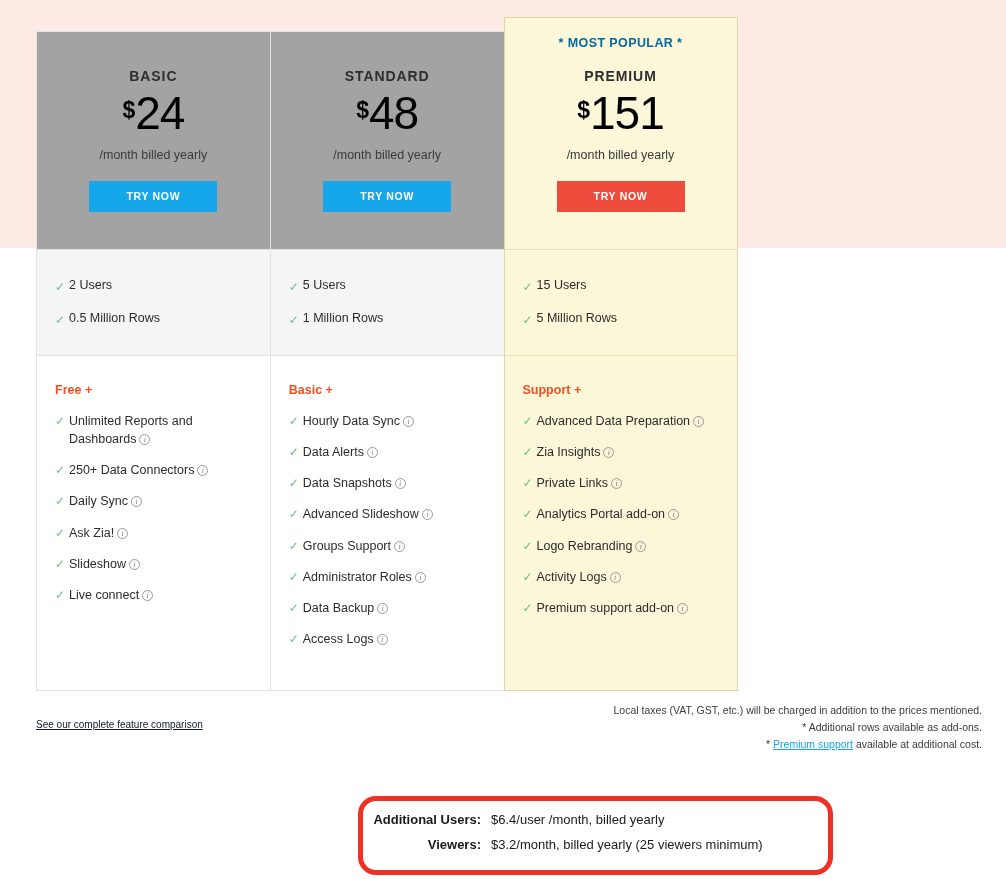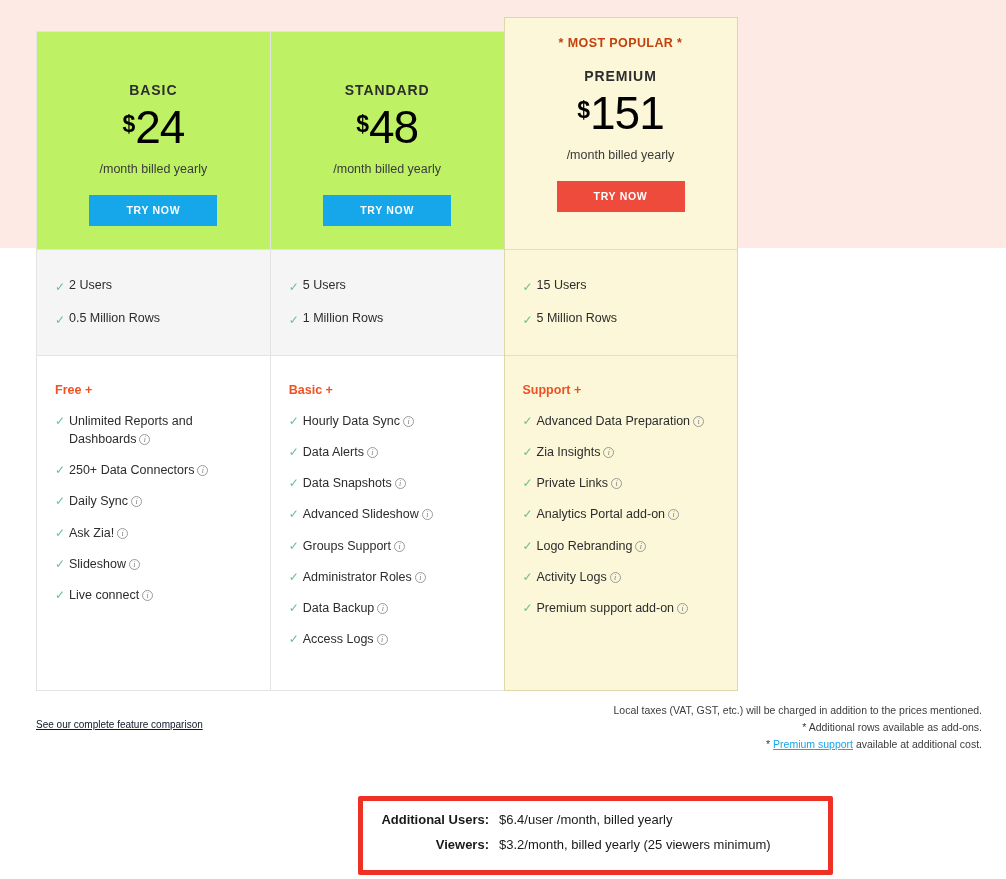--- a/index.html
+++ b/index.html
@@ -54,34 +54,34 @@
     width: 234px;
     height: 674px;
     background: #fbf7d8;
     border: 1px solid #dcd8ac;
     z-index: 5;
   }
 
   
   .plan-head {
     height: 217px;
-    padding-top: 50px;
+    padding-top: 36px;
     text-align: center;
-    background: #bef264;
+    background: #a3a3a3;
   }
   .featured .plan-head {
     background: transparent;
     height: 231px;
     padding-top: 18px;
   }
 
   .most-popular {
     font-size: 12.5px;
     font-weight: bold;
-    color: #c2410c;
+    color: #0369a1;
     letter-spacing: 0.4px;
     margin-bottom: 18px;
   }
 
   .plan-name {
     font-size: 14px;
     font-weight: bold;
     color: #2d2d2d;
     letter-spacing: 0.9px;
   }
@@ -224,23 +224,23 @@
   .notes .link { color: #15a7ea; text-decoration: underline; }
 
   
   .addon-box {
     position: absolute;
     left: 358px;
     top: 796px;
     width: 475px;
     height: 79px;
     border: 5px solid #ee3124;
-    border-radius: 2px;
+    border-radius: 18px;
     background: #ffffff;
-    padding: 11px 0 0 16px;
+    padding: 11px 0 0 8px;
   }
   .addon-row {
     display: flex;
     font-size: 13px;
     color: #1a1a1a;
     margin-bottom: 10px;
   }
   .addon-label {
     width: 120px;
     text-align: right;

